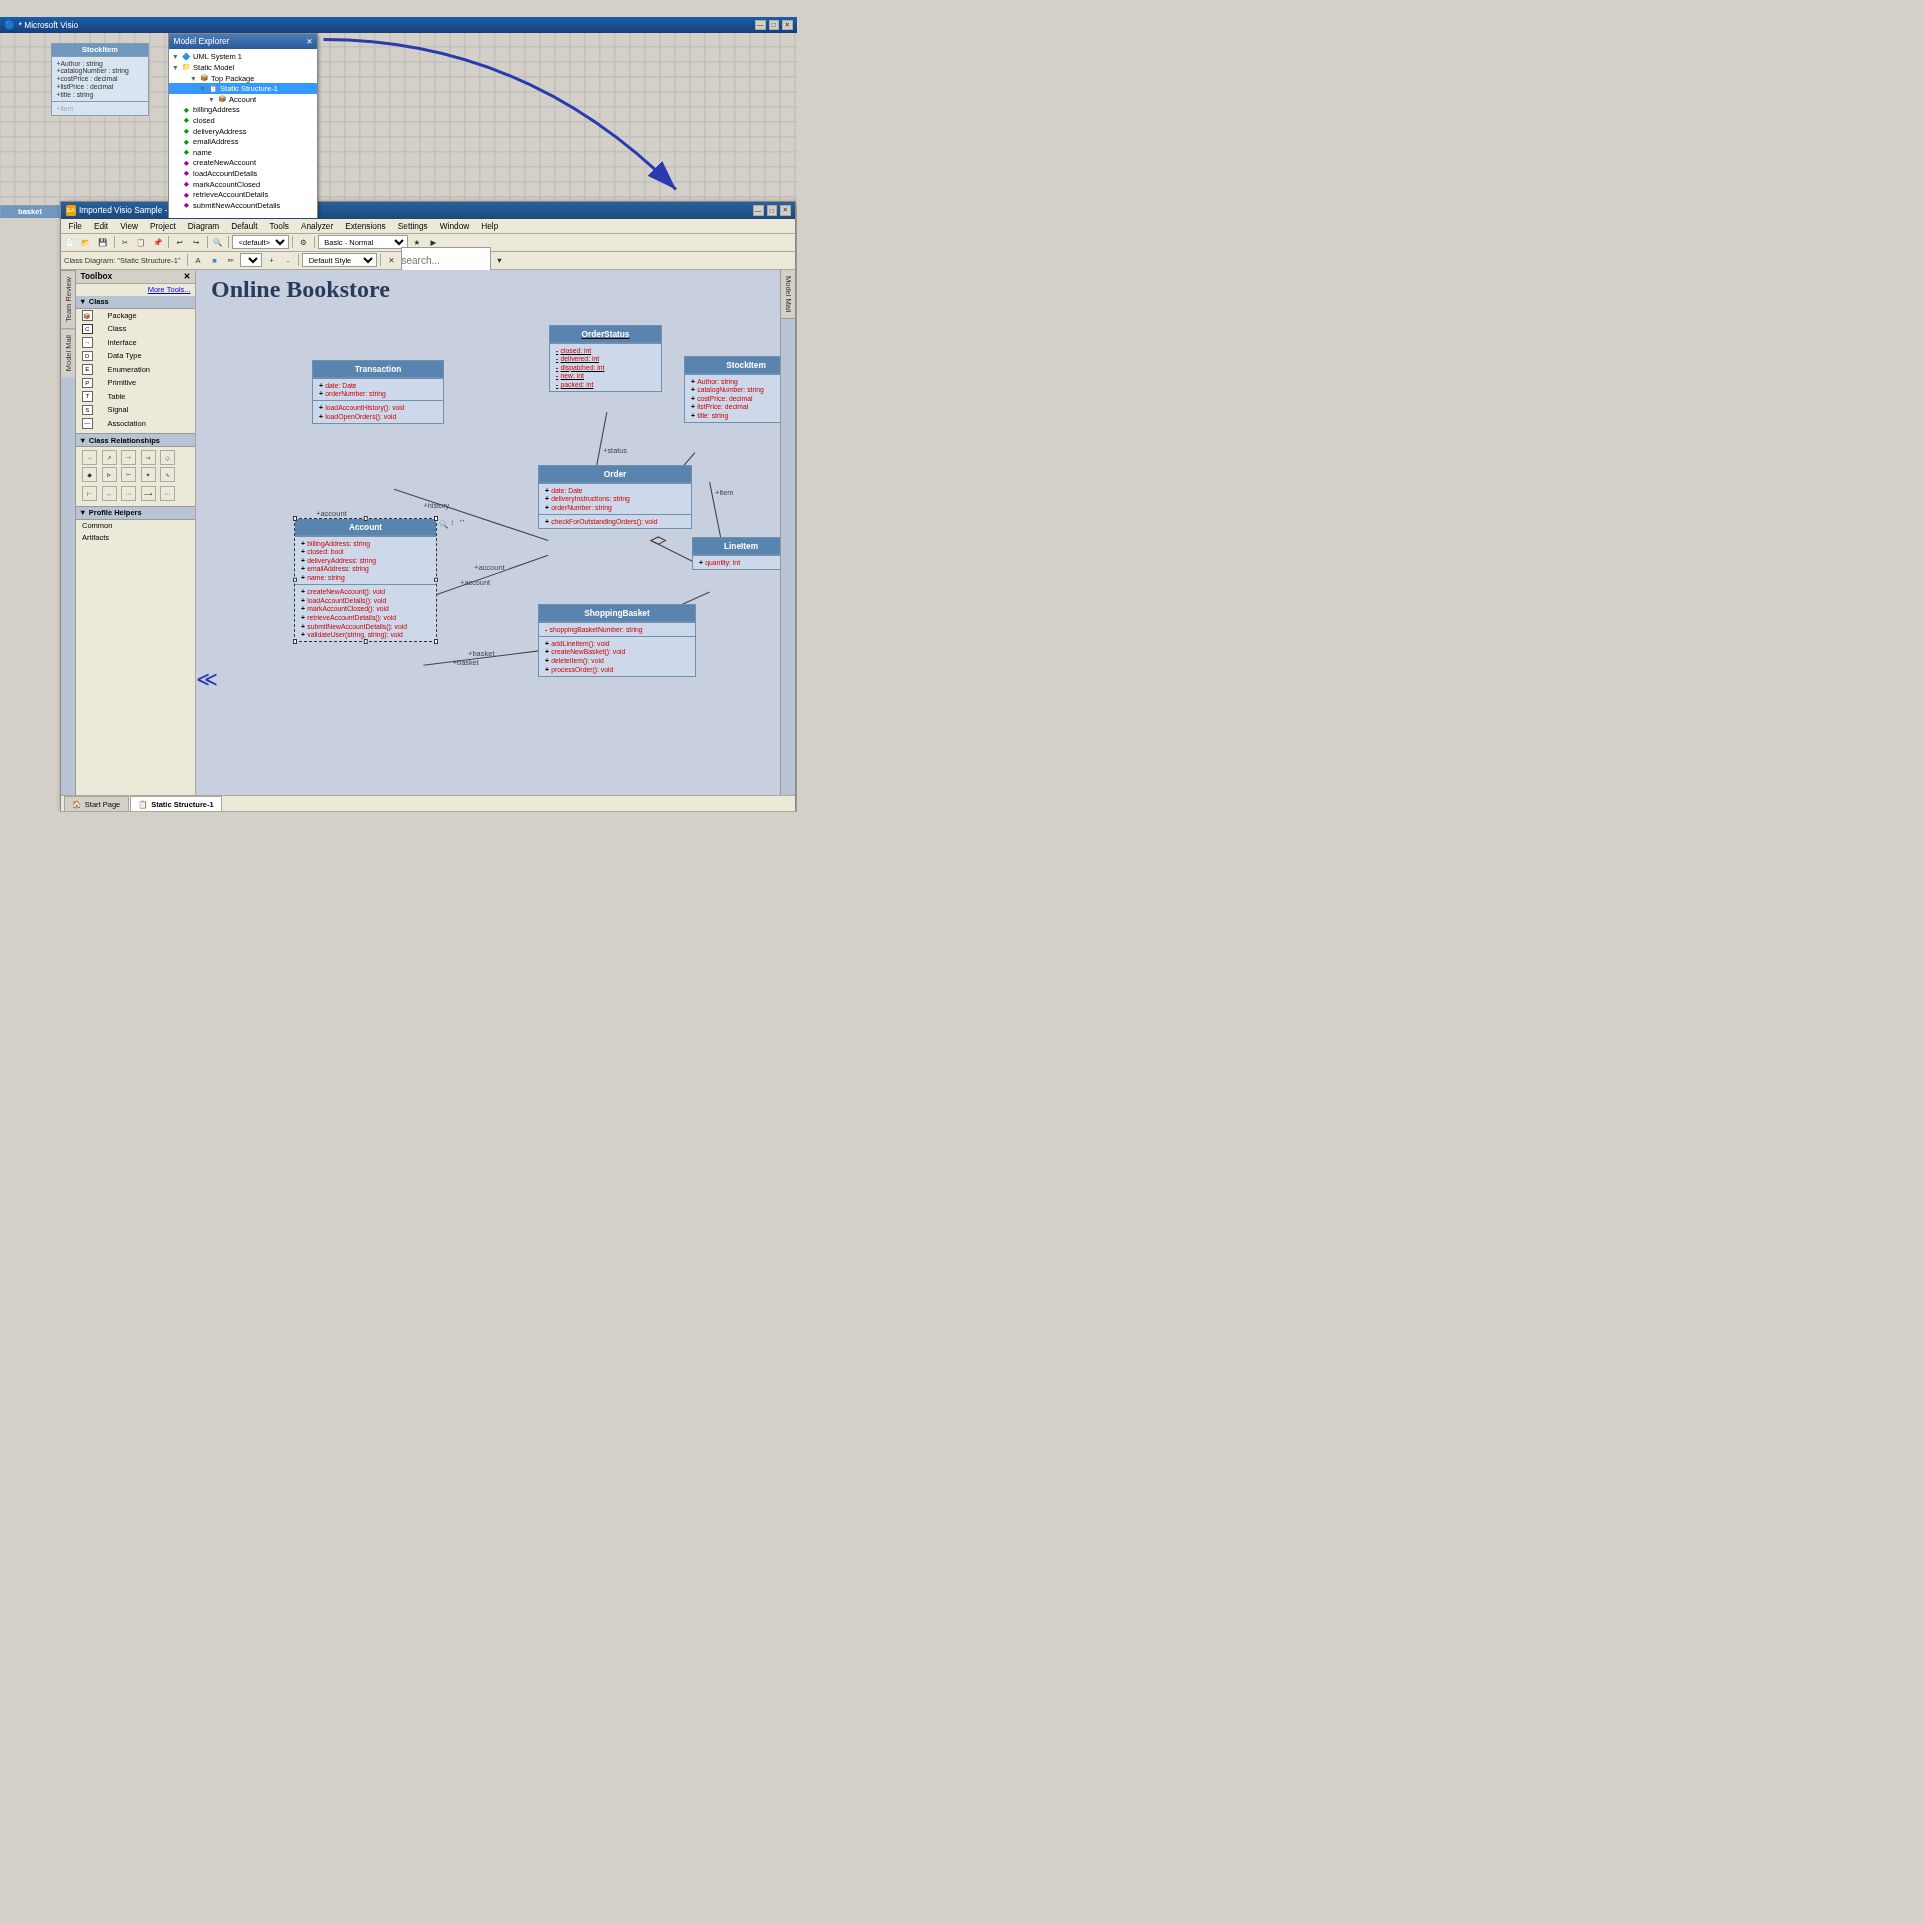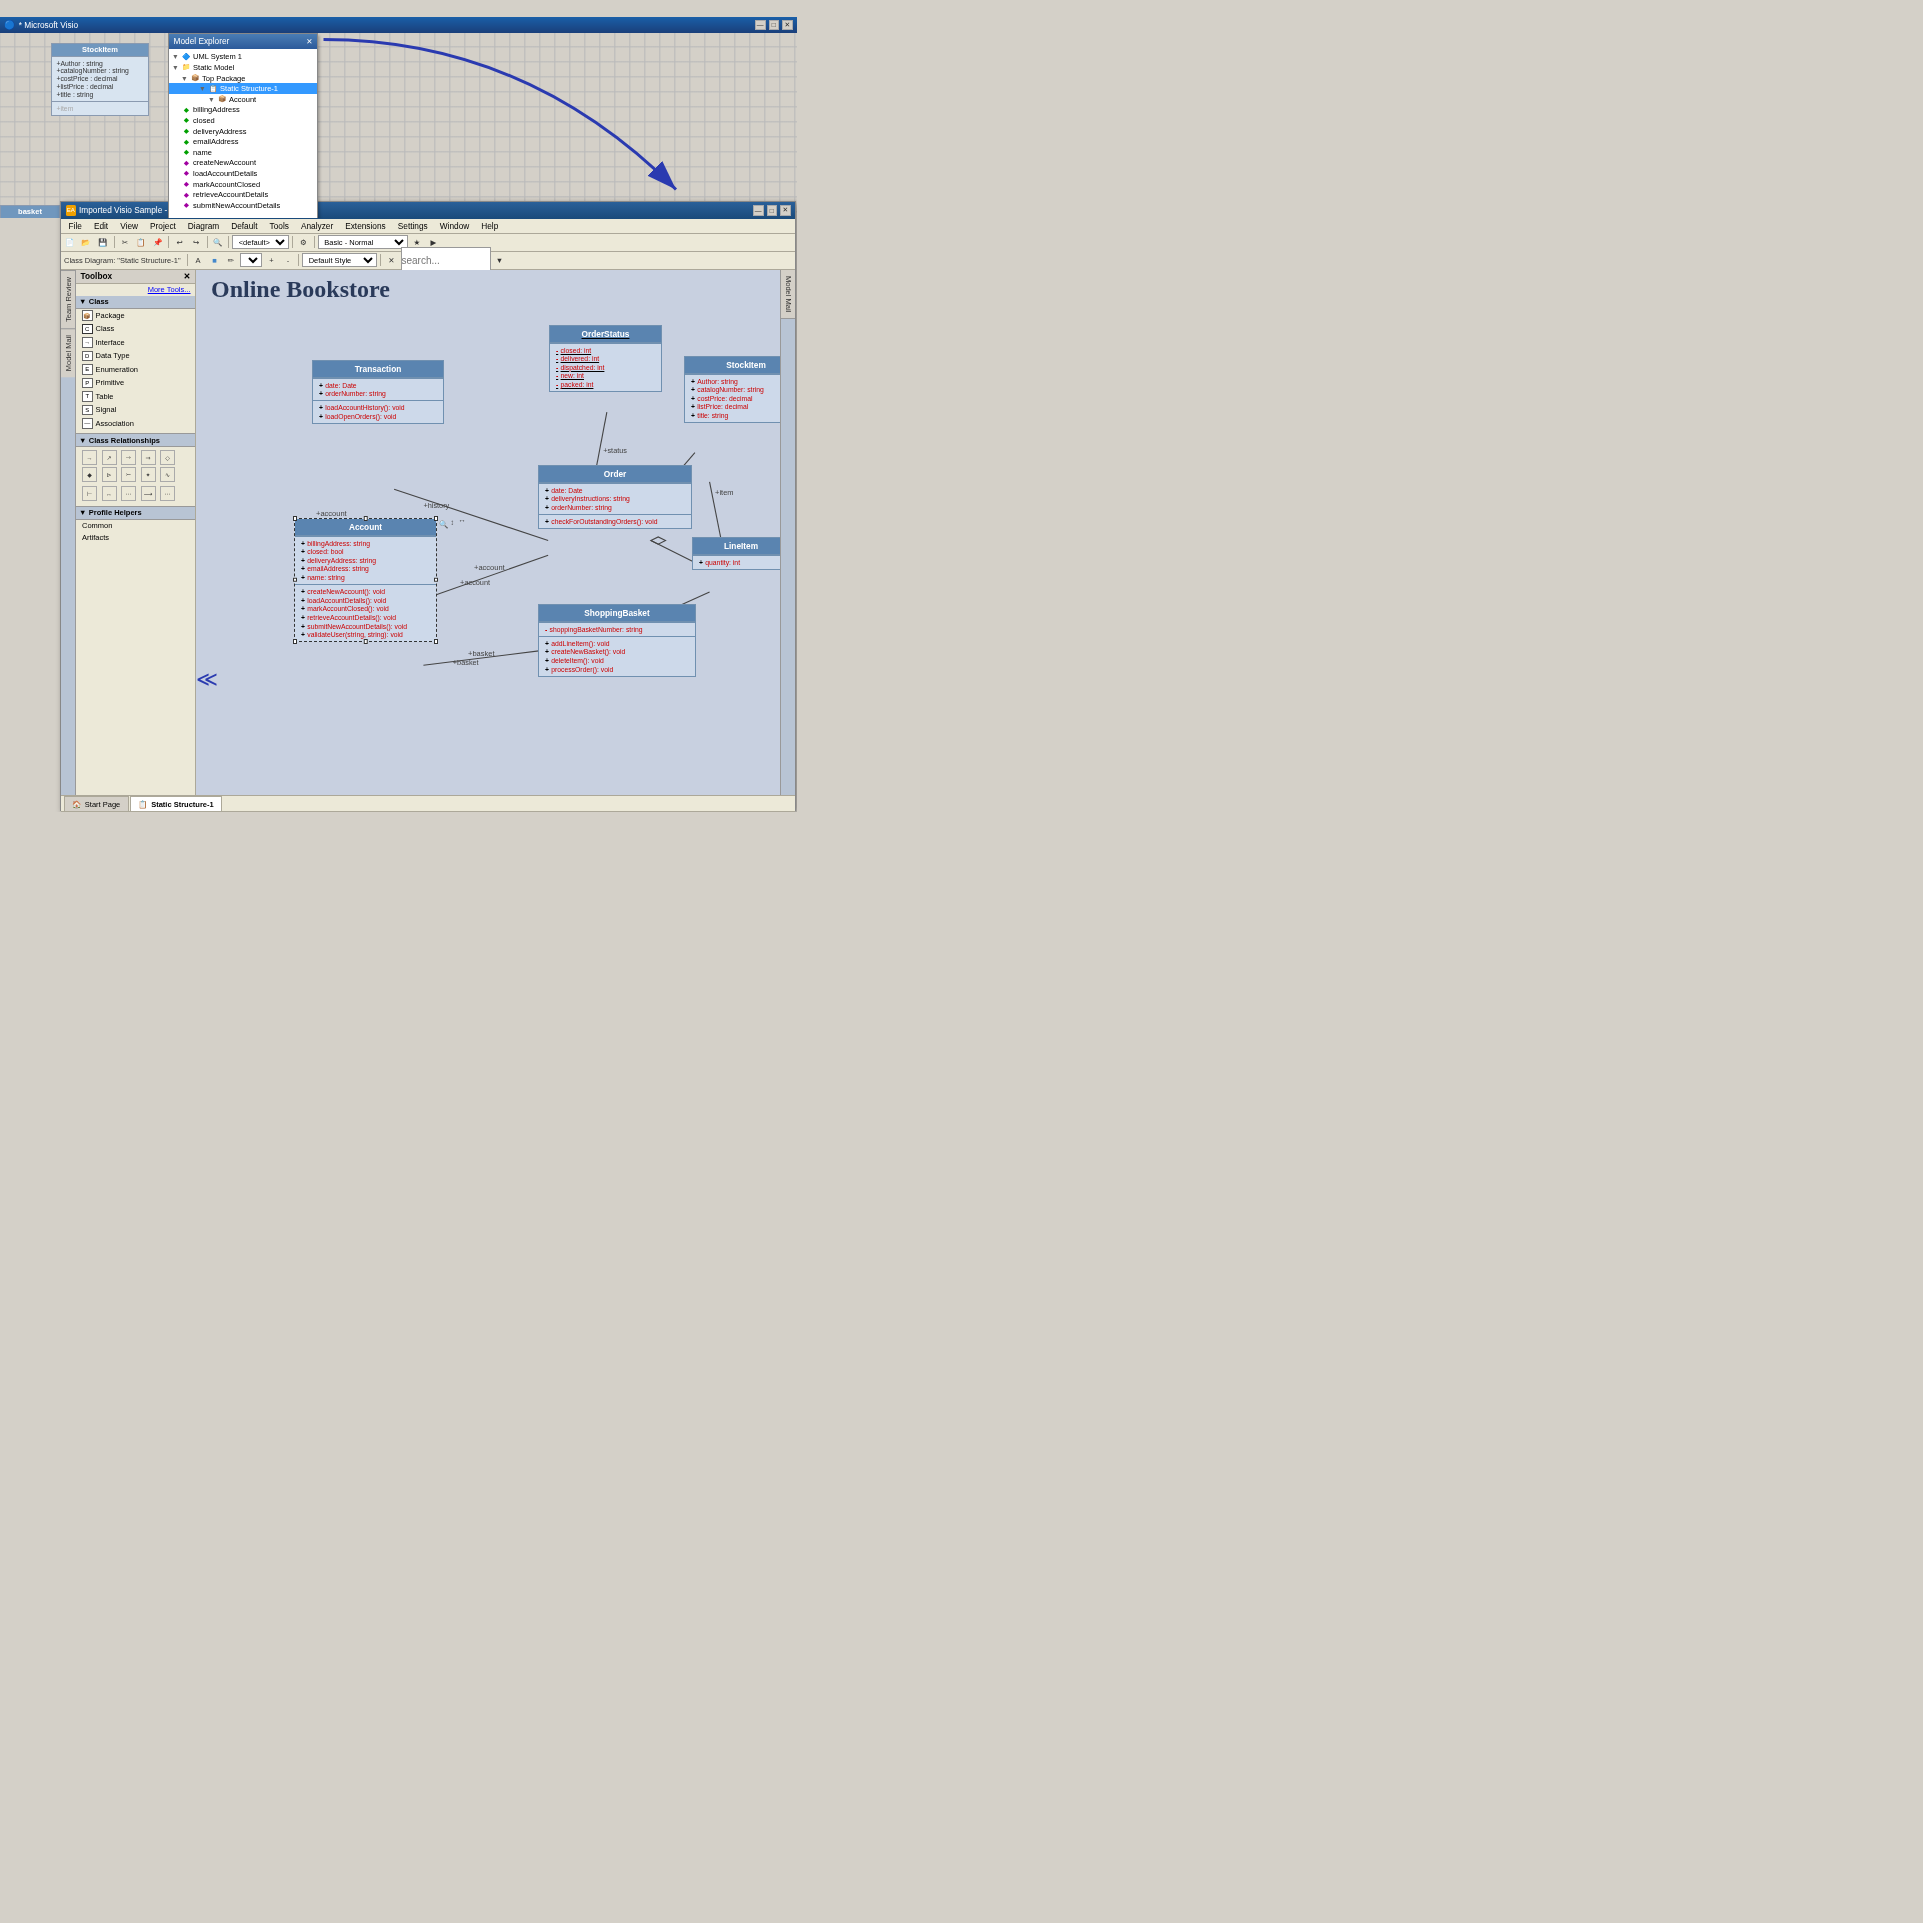--- a/index.html
+++ b/index.html
@@ -100,21 +100,21 @@
       align-items: center;
       font-size: 8.3px;
     }
     .me-close { cursor: pointer; font-size: 7.5px; }
     .me-tree { padding: 3px 0; overflow-y: auto; height: calc(100% - 18px); }
     .me-item { display: flex; align-items: center; gap: 2.3px; padding: 0.8px 3px; cursor: pointer; white-space: nowrap; font-size: 7.5px; }
     .me-item.selected { background: #3399ff; color: white; }
     .me-icon { width: 9px; height: 9px; display: flex; align-items: center; justify-content: center; font-size: 6.8px; flex-shrink: 0; }
     .me-expand { width: 7.5px; font-size: 6.8px; color: #666; flex-shrink: 0; }
     .me-indent1 { }
-    .me-indent2 { padding-left: 12px; }
+    .me-indent2 { padding-left: 21px; }
     .me-indent3 { padding-left: 30px; }
     .me-indent4 { padding-left: 39px; }
     .me-indent5 { }
 
     
     .ea-window {
       position: absolute;
       top: 201px;
       left: 60px;
       width: 736px;
@@ -233,21 +233,21 @@
       font-weight: bold;
       cursor: pointer;
       display: flex;
       align-items: center;
       gap: 2.3px;
       border-bottom: 0.8px solid #999;
     }
     .toolbox-item {
       display: flex;
       align-items: center;
-      gap: 3px;
+      gap: 15px;
       padding: 1.5px 6px;
       font-size: 7.5px;
       cursor: pointer;
     }
     .toolbox-item-icon {
       width: 10.5px; height: 10.5px;
       border: 0.8px solid #666;
       background: #fff;
       display: flex; align-items: center; justify-content: center;
       font-size: 6px;

